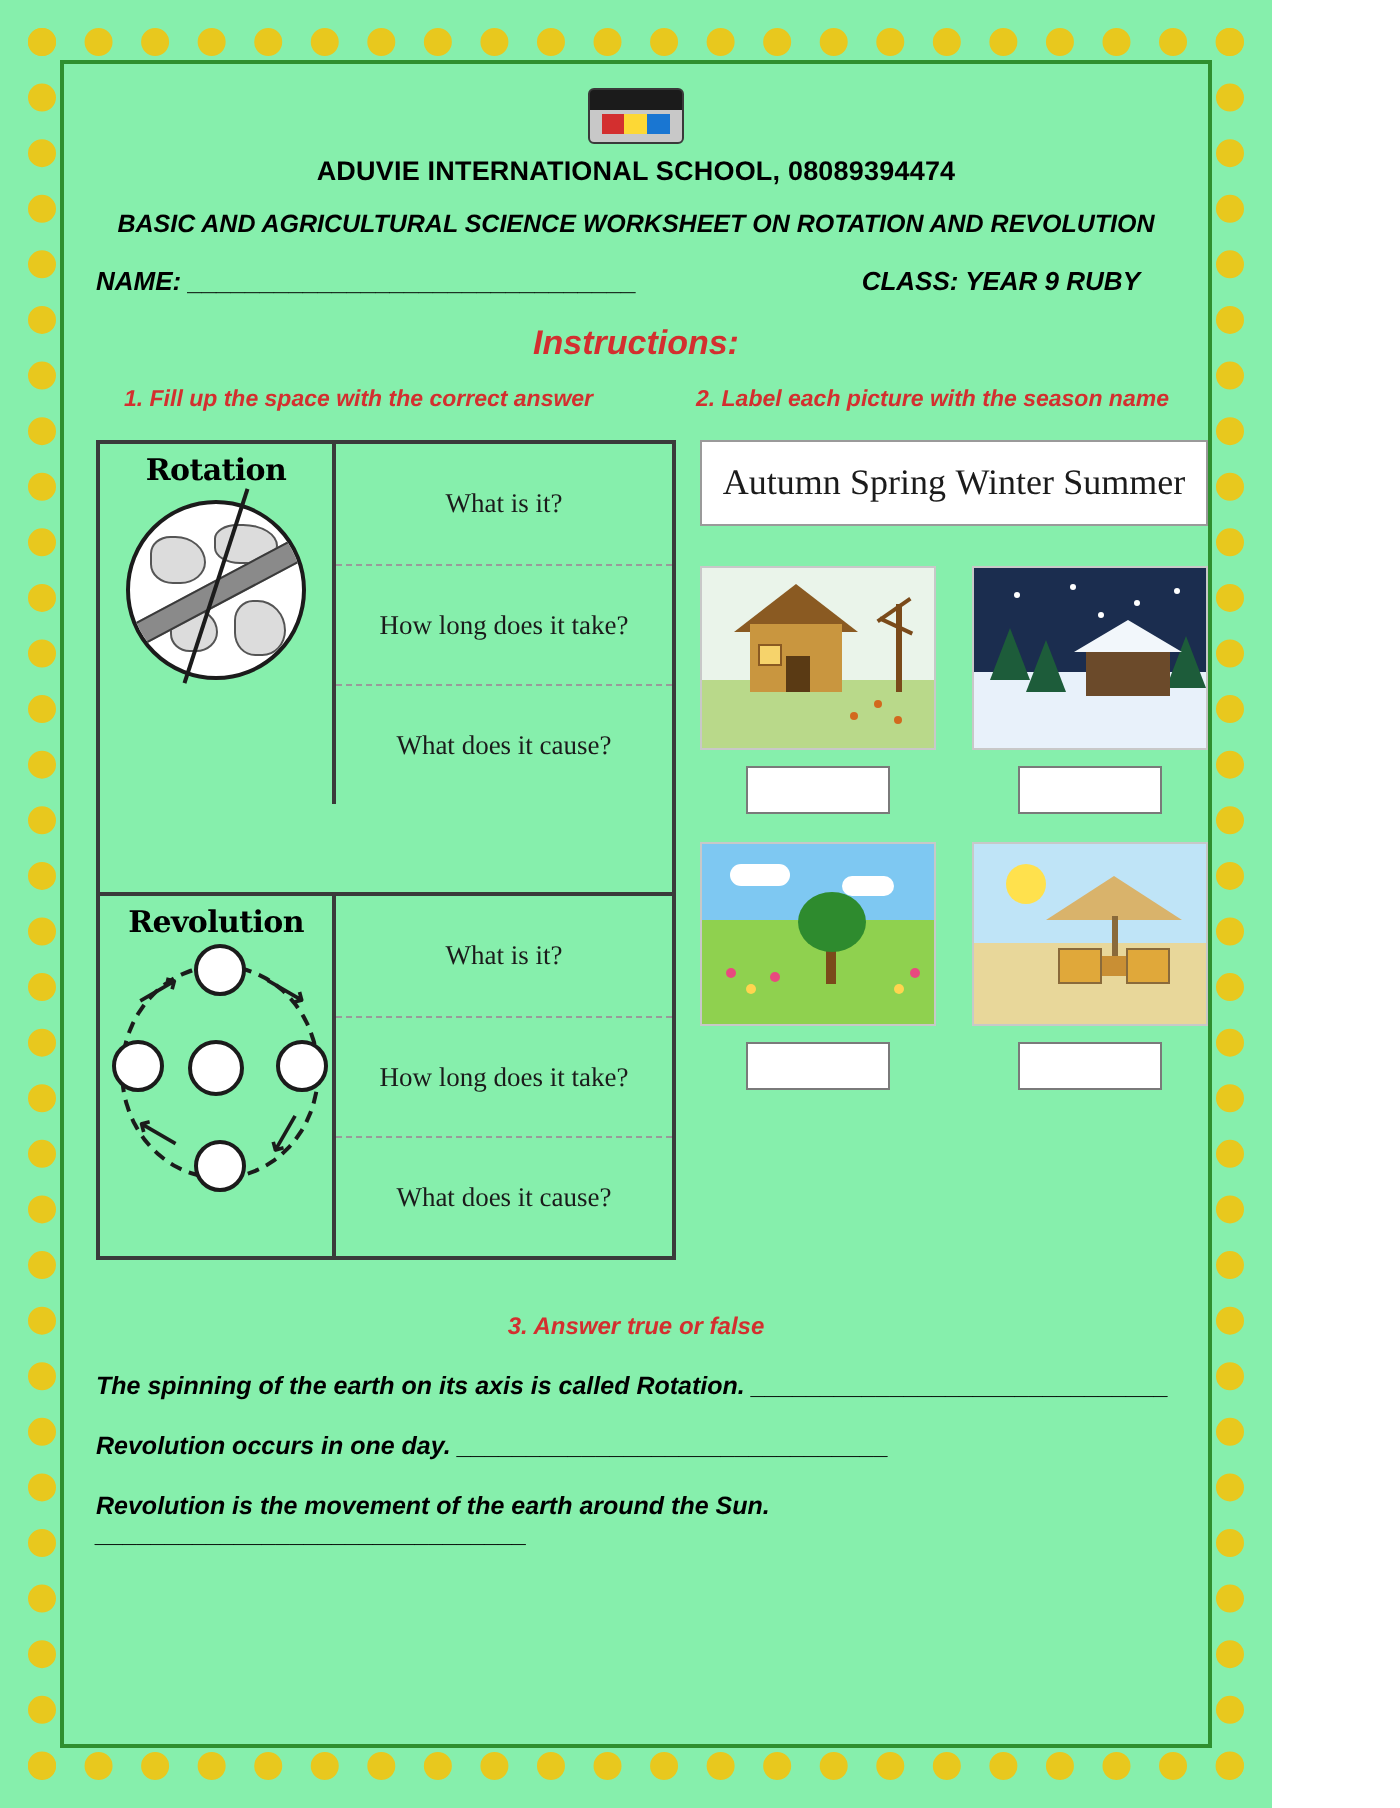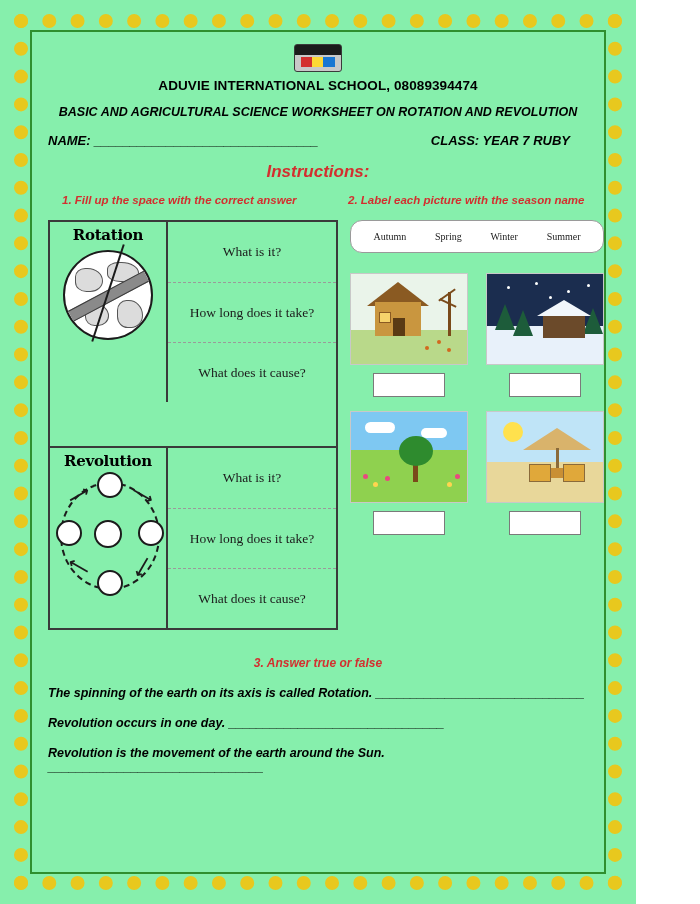--- a/index.html
+++ b/index.html
@@ -203,26 +203,26 @@
   .me4{left:2px;top:46px;}
   .arrow{position:absolute;font-size:15px;color:#1b1b1b;font-weight:bold;}
   .a1{left:14px;top:12px;transform:rotate(-30deg);}
   .a2{left:78px;top:12px;transform:rotate(30deg);}
   .a3{left:78px;top:84px;transform:rotate(120deg);}
   .a4{left:14px;top:84px;transform:rotate(210deg);}
 
   
   .season-words{
     border:1px solid #9a9a9a;
-    border-radius:12px;
+    border-radius:0;
     padding:10px 8px;
     display:flex;
     justify-content:space-around;
     font-family:"Liberation Serif", serif;
-    font-size:10px;
+    font-size:18px;
     color:#1b1b1b;
     background:#fff;
   }
   .pic-grid{
     margin-top:20px;
     display:grid;
     grid-template-columns:1fr 1fr;
     gap:14px 18px;
   }
   .pic-cell{display:flex;flex-direction:column;align-items:center;}
@@ -308,21 +308,21 @@
   <div class="content">
 
     <div class="logo-wrap">
       <div class="logo"></div>
     </div>
     <div class="school-name">ADUVIE INTERNATIONAL SCHOOL, 08089394474</div>
     <div class="worksheet-title">BASIC AND AGRICULTURAL SCIENCE WORKSHEET ON ROTATION AND REVOLUTION</div>
 
     <div class="name-class-row">
       <div class="name-line">NAME: _______________________________</div>
-      <div class="class-value">CLASS: YEAR 7 RUBY</div>
+      <div class="class-value">CLASS: YEAR 9 RUBY</div>
     </div>
 
     <div class="instructions">Instructions:</div>
 
     <div class="inst-row">
       <div class="inst-1">1.  Fill up the space with the correct answer</div>
       <div class="inst-2">2.  Label each picture with the season name</div>
     </div>
 
     <div class="main">

